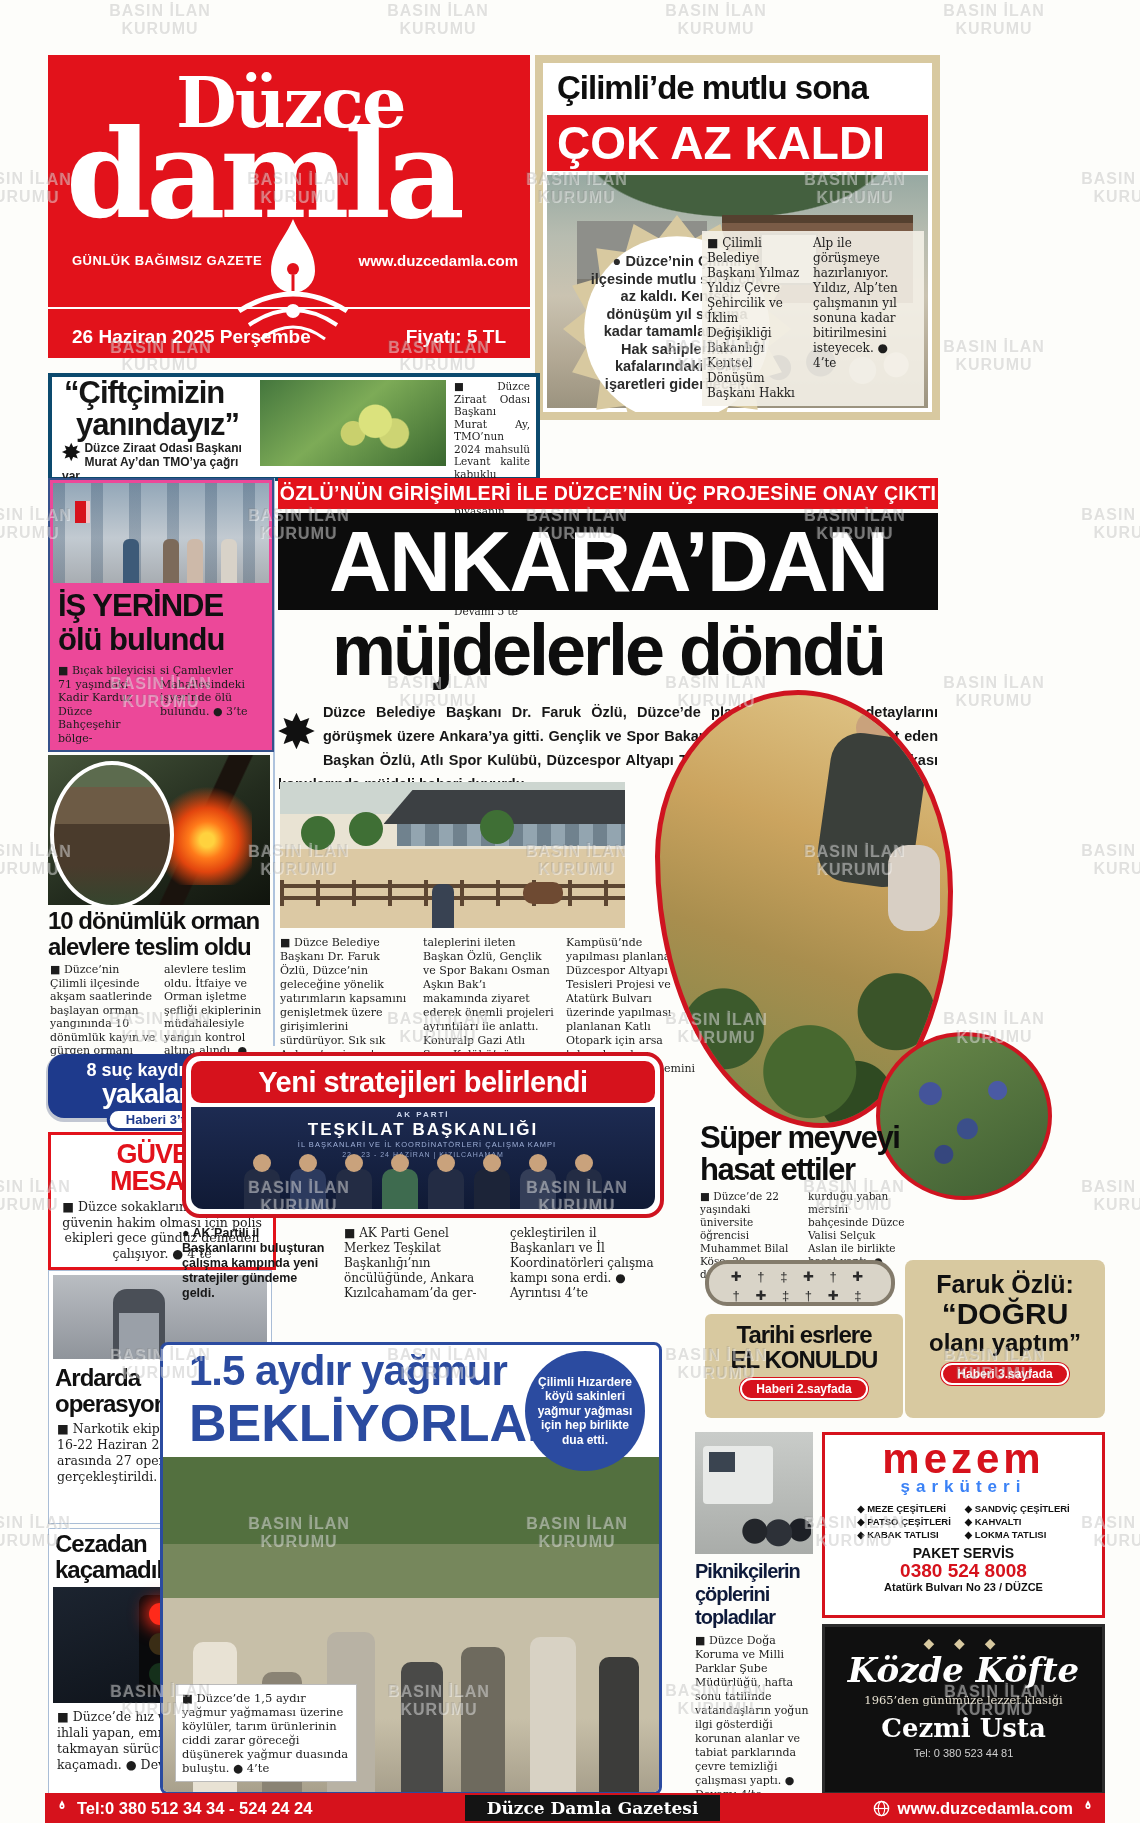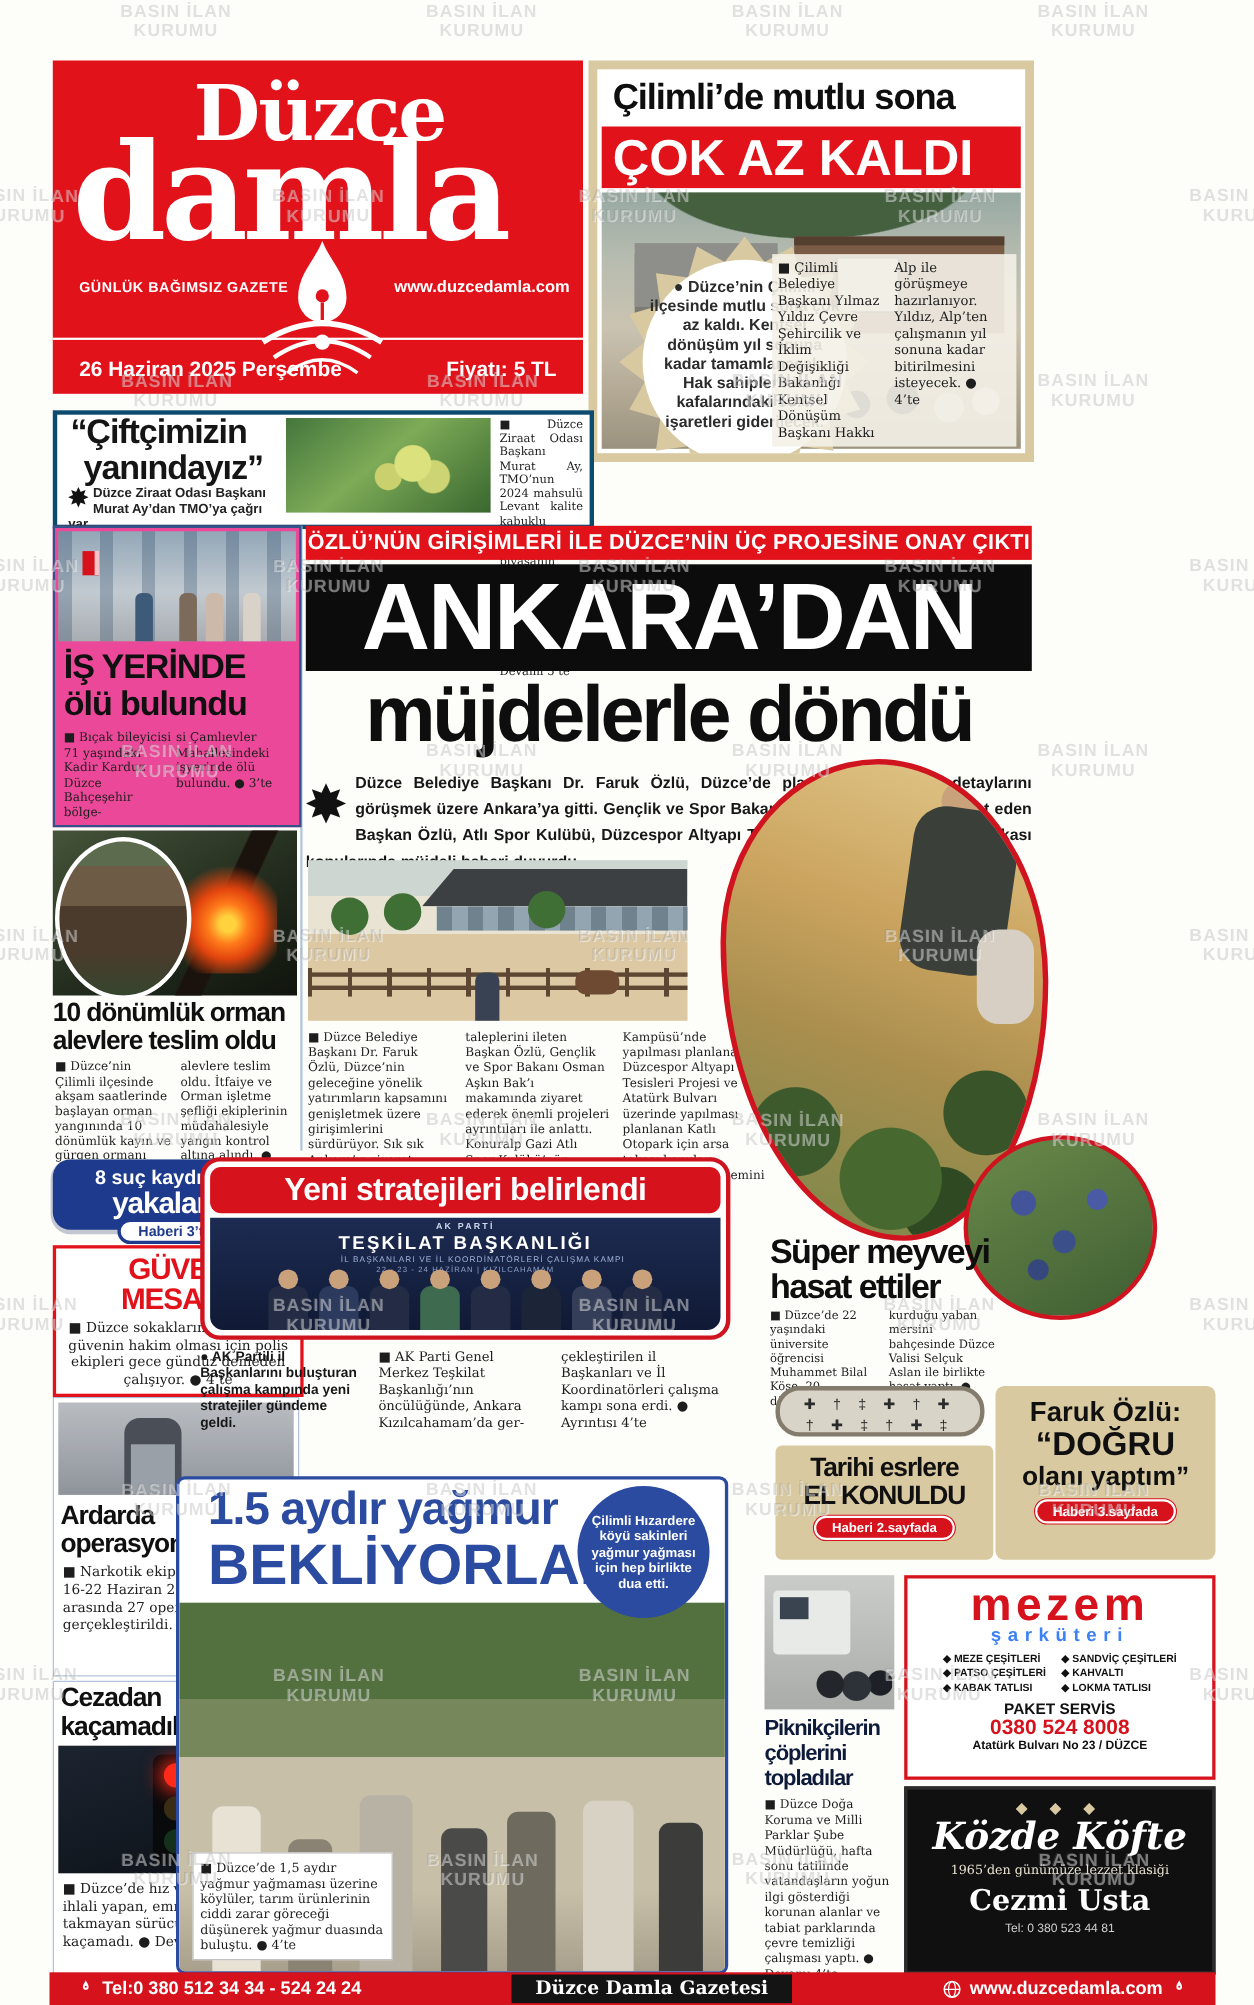--- a/index.html
+++ b/index.html
@@ -153,21 +153,21 @@
   .akbox{left:182px;top:1052px;width:482px;height:166px;border:4px solid #cf1420;border-radius:18px;
          background:#fff;padding:5px;box-sizing:border-box;}
   .ak-banner{height:42px;background:#d6121c;border-radius:10px;color:#fff;font-size:29px;font-weight:bold;
          line-height:42px;text-align:center;letter-spacing:-.5px;}
   .ak-photo{position:relative;margin-top:4px;height:102px;border-radius:0 0 12px 12px;overflow:hidden;
          background:linear-gradient(180deg,#1d2b52,#101a35);}
   .ak-brand{position:absolute;top:3px;left:0;width:100%;text-align:center;font-size:8px;color:#cfd8ee;
          letter-spacing:2px;font-weight:bold;}
   .ak-t{position:absolute;top:13px;left:0;width:100%;text-align:center;font-size:17px;font-weight:bold;
          color:#fff;letter-spacing:2px;}
-  .ak-s{position:absolute;top:33px;left:16px;width:100%;text-align:center;font-size:7.5px;color:#9fb0d8;letter-spacing:1px;}
+  .ak-s{position:absolute;top:33px;left:4px;width:100%;text-align:center;font-size:7.5px;color:#9fb0d8;letter-spacing:1px;}
   .ak-d{position:absolute;top:44px;left:0;width:100%;text-align:center;font-size:7px;color:#8fa0c8;letter-spacing:1px;}
   .ak-row{position:absolute;bottom:0;left:0;width:100%;display:flex;justify-content:center;align-items:flex-end;}
   .person{width:36px;height:40px;border-radius:10px 10px 0 0;background:#232c44;margin:0 5px;position:relative;}
   .person::before{content:"";position:absolute;top:-15px;left:50%;transform:translateX(-50%);
       width:18px;height:18px;border-radius:50%;background:#c9a27c;}
   .person:nth-child(2){background:#2c3a5e;}
   .person:nth-child(4){background:#3e6b4f;}
   .person:nth-child(6){background:#1c2438;}
   .person:nth-child(7){background:#343e58;}
   .ak-cols{left:182px;top:1226px;width:482px;display:flex;gap:12px;}
@@ -250,21 +250,21 @@
   .yg-badge{position:absolute;right:14px;top:6px;width:120px;height:120px;border-radius:50%;background:#2b4ba0;
      color:#fff;font-size:12px;font-weight:bold;line-height:14.5px;text-align:center;
      display:flex;align-items:center;justify-content:center;padding:10px;box-sizing:border-box;z-index:5;}
   .yg-photo{position:absolute;left:0;right:0;bottom:0;top:112px;
      background:linear-gradient(180deg,#53703f 0 26%,#76875c 26% 42%,#c7bfa8 42% 78%,#a8a08c 100%);}
   .yg-fig{position:absolute;bottom:0;border-radius:10px 10px 0 0;}
   .yg-cap{position:absolute;left:12px;bottom:10px;width:168px;background:#fff;border:1px solid #bbb;
      padding:6px;font-size:11.5px;line-height:14px;z-index:6;}
 
   .footer{left:45px;top:1793px;width:1060px;height:30px;background:#d6121c;color:#fff;display:flex;
-     align-items:center;justify-content:space-between;padding:0 26px;box-sizing:border-box;}
+     align-items:center;justify-content:space-between;padding:0 10px;box-sizing:border-box;}
   .ft-c{background:#141414;padding:3px 22px;font-family:"DejaVu Serif",serif;font-weight:bold;font-size:17px;}
   .ft-l,.ft-r{font-size:16.5px;font-weight:bold;display:flex;align-items:center;gap:8px;}
 </style>
 </head>
 <body>
 
 <div class="page">
 
   <div class="abs masthead">
     <div class="abs mh-duzce">Düzce</div>

